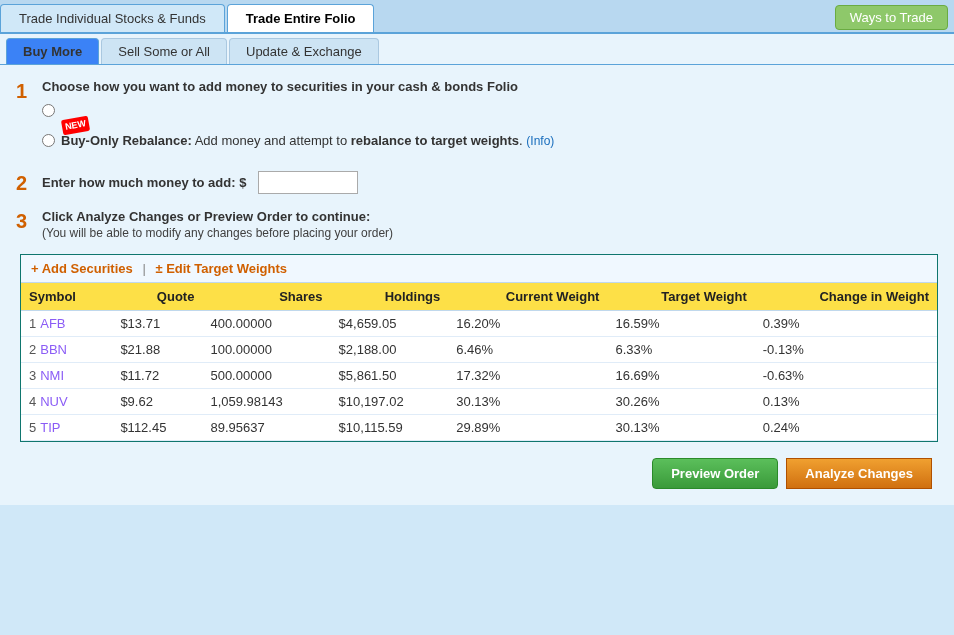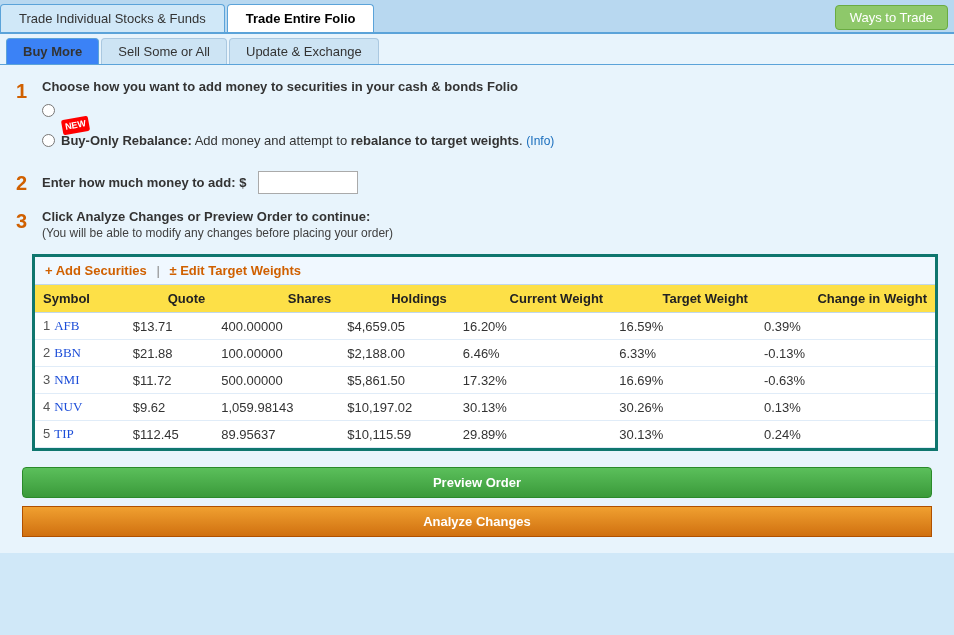--- a/index.html
+++ b/index.html
@@ -172,23 +172,23 @@
       color: #333;
     }
     .step3-sub {
       font-size: 12px;
       color: #404040;
       margin-top: 2px;
     }
 
     
     .table-section {
-      border: 3px solid #0f766e;
+      border: 1px solid #0f766e;
       background: #fff;
-      margin: 10px 0 8px 16px;
+      margin: 10px 0 8px 4px;
     }
     .table-actions {
       padding: 6px 10px;
       border-bottom: 1px solid #c0d8ec;
       background: #f0f8ff;
     }
     .add-securities-link {
       color: #d06000;
       font-weight: bold;
       font-size: 13px;
@@ -231,37 +231,35 @@
     tbody td {
       padding: 5px 8px;
       text-align: left;
       font-size: 13px;
       color: #333;
     }
     tbody td:first-child {
       text-align: left;
     }
     .ticker-link {
-      color: #1d4ed8;
+      color: #8b5cf6;
       text-decoration: none;
       font-weight: normal;
-      font-family: Liberation Serif, serif;
     }
     .row-num {
       color: #555;
       margin-right: 4px;
     }
 
     
     .bottom-bar {
       display: flex;
       justify-content: flex-end;
       padding: 8px 6px 6px 6px;
       gap: 8px;
-      flex-direction: column;
     }
     .btn-preview {
       background: linear-gradient(to bottom, #5bbf5b, #3a9a3a);
       color: #fff;
       border: 1px solid #2a8a2a;
       padding: 7px 18px;
       font-size: 13px;
       border-radius: 4px;
       cursor: pointer;
       font-weight: bold;

